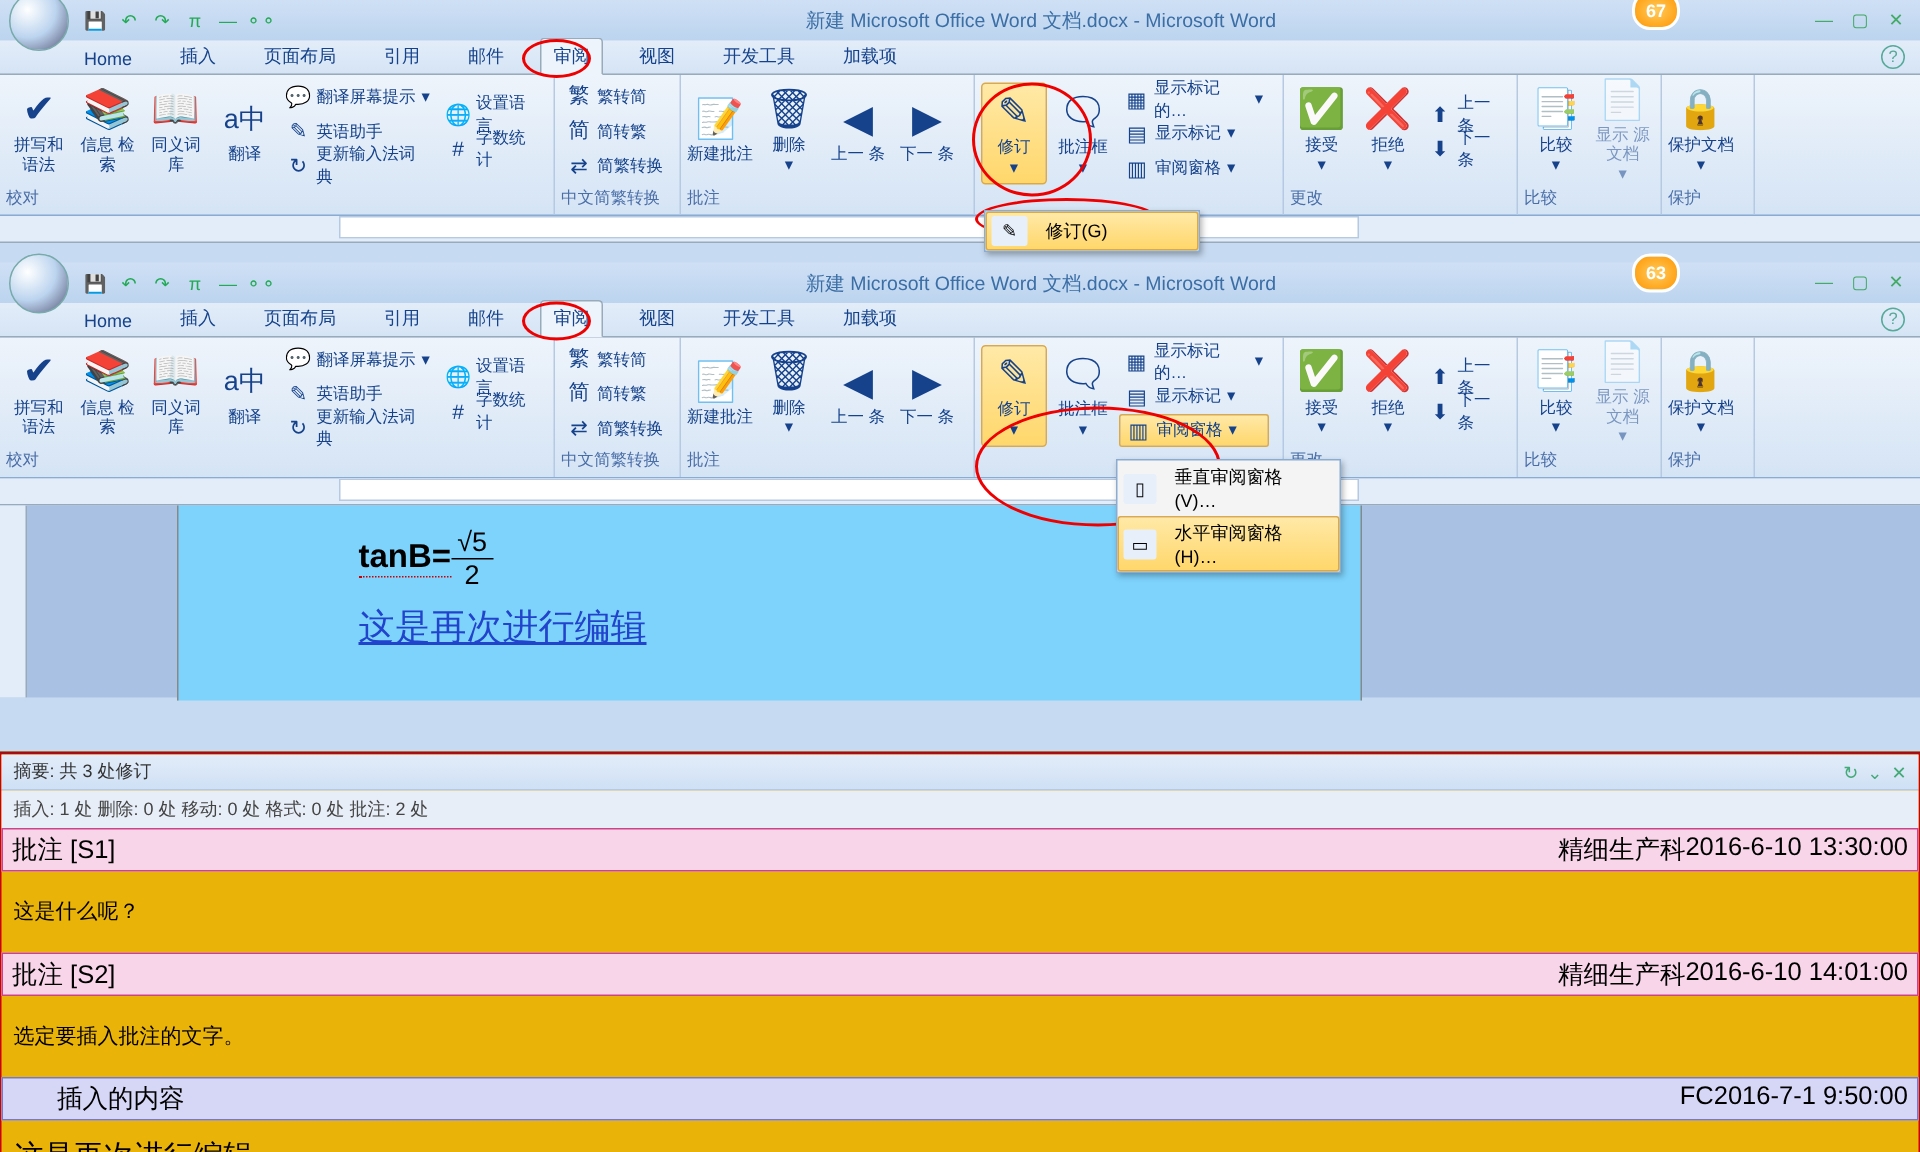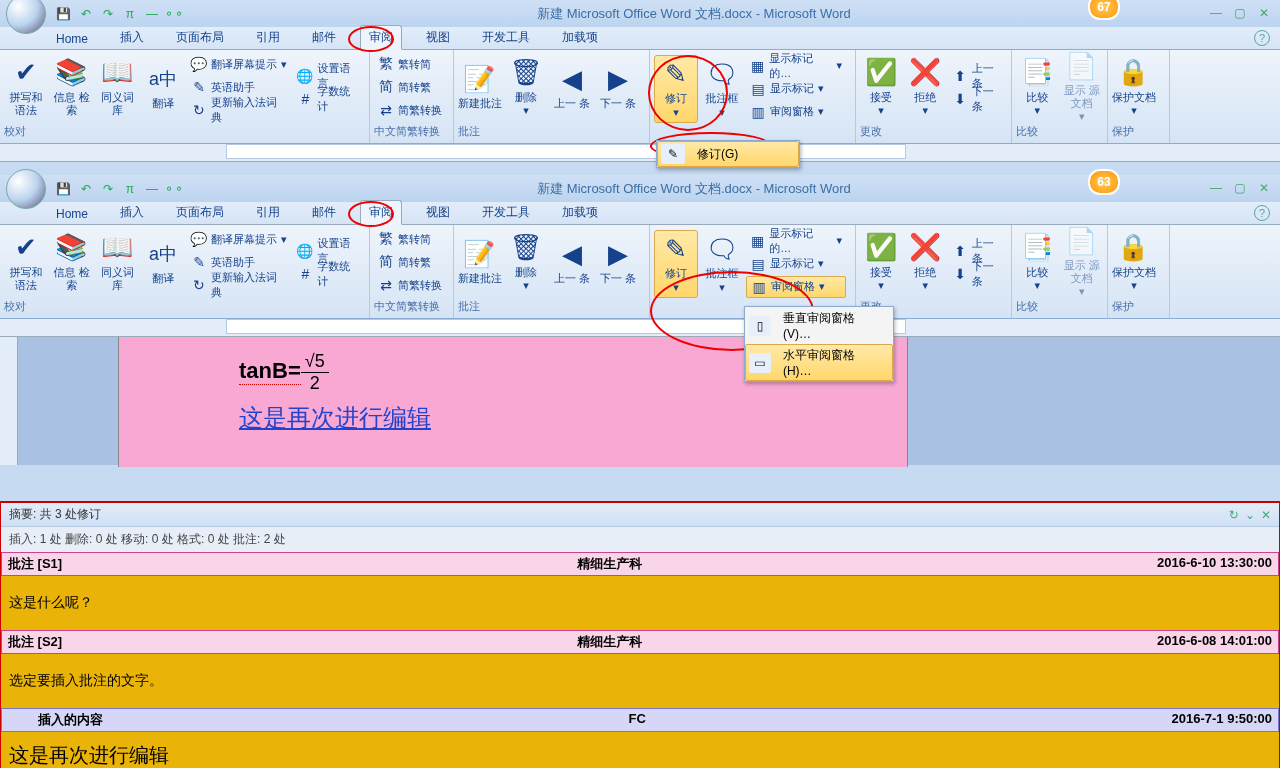--- a/index.html
+++ b/index.html
@@ -36,40 +36,40 @@
 .dropdown-menu { position: absolute; background: #f4f4f4; border: 1px solid #8aacd3; font-size: 12px; z-index: 20; box-shadow: 1px 2px 4px rgba(0,0,0,0.3);}
 .menu-item { display: flex; align-items: center; gap: 8px; padding: 3px 18px 3px 4px; }
 .menu-item .mi-ico { width: 24px; height: 20px; display:flex; align-items:center; justify-content:center; background:#e7effa; margin-right:4px; border-radius:2px;}
 .menu-item.hover { background: linear-gradient(#ffe9a7,#ffd76b); border:1px solid #dca94a; padding:2px 17px 2px 3px; border-radius:2px;}
 
 .ruler { height: 18px; background: #e3edf9; border-bottom: 1px solid #9ab; position: relative; font-size: 9px; color: #6a6a6a; overflow: hidden; }
 .ruler-inner { position:absolute; left:226px; top:0; height:15px; background:#fff; width:680px; border:1px solid #b5c9e3;}
 
 .doc-area { height: 128px; background: #a9c2e3; display: flex; position: relative; }
 .vruler { width: 18px; background: #e3edf9; border-right: 1px solid #9ab; position:relative; font-size:9px; color:#6a6a6a;}
-.page { position: absolute; left: 118px; top: 0; width: 790px; height: 130px; background: #f9a8d4; border-left:1px solid #888; border-right:1px solid #888;}
+.page { position: absolute; left: 118px; top: 0; width: 790px; height: 130px; background: #7dd3fc; border-left:1px solid #888; border-right:1px solid #888;}
 .page-content { padding: 14px 120px; }
 .formula { font-size: 22px; font-family: "Times New Roman"; }
 .formula .underline { border-bottom: 1px dotted #c00; display:inline-block;}
 .frac { display:inline-block; text-align:center; vertical-align: middle; font-size: 18px;}
 .frac .num { border-bottom: 1.5px solid #000; display:block; padding:0 4px;}
 .frac .den { display:block;}
 .edit-text { color: #2244cc; font-size: 24px; text-decoration: underline; margin-top: 8px; cursor:text;}
 
 .red-ellipse { position: absolute; border: 2px solid #e00; border-radius: 50%; pointer-events: none; z-index: 15; }
 
 .rev-panel { background: #eab308; border-top: 1px solid #7f1d1d; }
 .rev-header { background: linear-gradient(#e3edf9,#cfe0f5); padding: 3px 8px; color:#333; border-bottom:1px solid #b5c9e3; display:flex; align-items:center;}
 .rev-header .ctrls { margin-left:auto; color:#4a7; display:flex; gap:6px;}
 .rev-summary { padding: 4px 8px; color:#444; background:#e8eef8;}
 .rev-box { border: 1px solid #c00; margin: 0; padding: 0; }
-.rev-section-hdr { display:flex; padding: 2px 6px; font-size: 13px; font-weight: bold;}
+.rev-section-hdr { display:flex; padding: 2px 6px; font-size: 17px; font-weight: normal;}
 .rev-section-hdr.pink { background:#f9d5ea; border:1px solid #c48;}
 .rev-section-hdr.blue { background:#d6d6f7; border:1px solid #77c;padding-left:36px;}
-.rev-section-hdr .who { flex:1; text-align:center;}
+.rev-section-hdr .who { flex:1; text-align:right;}
 .rev-section-hdr .when { }
 .rev-body { padding: 18px 8px; font-size: 14px;}
 .inserted-text { font-size: 20px; padding: 10px 8px;}
 .inserted-text.cut { overflow:hidden; height:26px;}
 </style>
 </head>
 <body>
 
 <div class="window" style="height:175px;">
   <div class="badge">67</div>
@@ -467,21 +467,21 @@
     <div class="rev-section-hdr pink">
       <span>批注 [S1]</span>
       <span class="who">精细生产科</span>
       <span class="when">2016-6-10 13:30:00</span>
     </div>
     <div class="rev-body">这是什么呢？</div>
 
     <div class="rev-section-hdr pink">
       <span>批注 [S2]</span>
       <span class="who">精细生产科</span>
-      <span class="when">2016-6-08 14:01:00</span>
+      <span class="when">2016-6-10 14:01:00</span>
     </div>
     <div class="rev-body">选定要插入批注的文字。</div>
 
     <div class="rev-section-hdr blue">
       <span>插入的内容</span>
       <span class="who">FC</span>
       <span class="when">2016-7-1 9:50:00</span>
     </div>
     <div class="inserted-text">这是再次进行编辑</div>
   </div>

